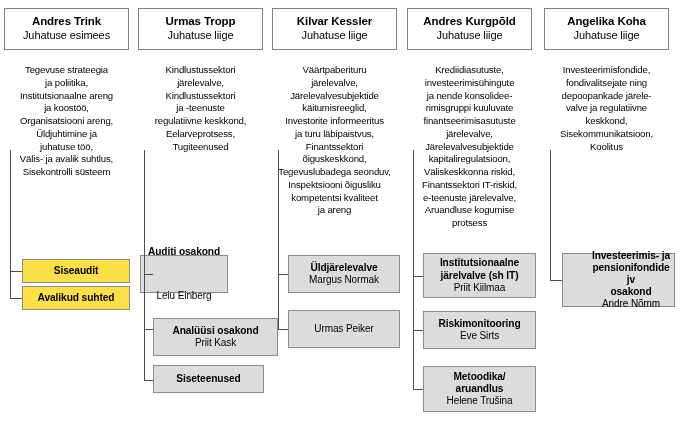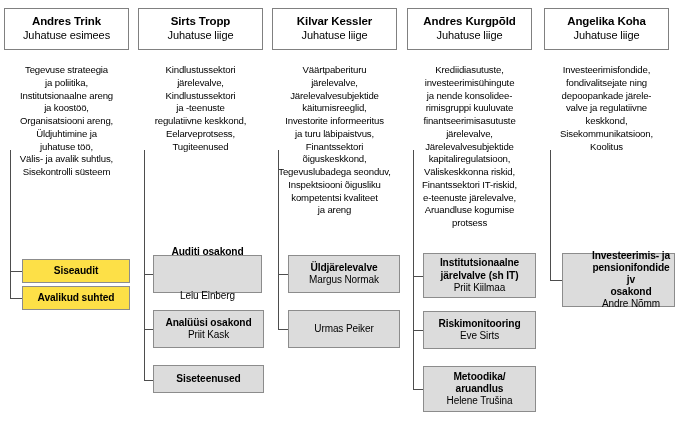--- a/index.html
+++ b/index.html
@@ -138,36 +138,36 @@
       </div>
       <div class="stub" style="top: 271px; width: 12px;"></div>
       <div class="dept white" style="left: 22px; width: 108px; top: 286px; height: 24px;">
         <span class="dept-title" style="white-space: pre-line;">Avalikud suhted</span>
       </div>
       <div class="stub" style="top: 298px; width: 12px;"></div>
       <div class="trunk" style="top: 150px; height: 149px;"></div>
     </div>
     <div class="column" style="left: 134px;">
       <div class="head-box">
-        <span class="head-name">Sirts Tropp</span>
+        <span class="head-name">Urmas Tropp</span>
         <span class="head-role">Juhatuse liige</span>
       </div>
       <div class="desc">Kindlustussektori
 järelevalve,
 Kindlustussektori
 ja -teenuste
 regulatiivne keskkond,
 Eelarveprotsess,
 Tugiteenused</div>
-      <div class="dept gray" style="left: 19px; width: 109px; top: 255px; height: 38px; gap: 32px;">
+      <div class="dept gray" style="left: 6px; width: 88px; top: 255px; height: 38px; gap: 32px;">
         <span class="dept-title" style="white-space: pre-line;">Auditi osakond</span>
         <span class="dept-person">Leiu Einberg</span>
       </div>
       <div class="stub" style="top: 274px; width: 9px;"></div>
-      <div class="dept gray" style="left: 19px; width: 111px; top: 310px; height: 38px;">
+      <div class="dept gray" style="left: 19px; width: 125px; top: 318px; height: 38px;">
         <span class="dept-title" style="white-space: pre-line;">Analüüsi osakond</span>
         <span class="dept-person">Priit Kask</span>
       </div>
       <div class="stub" style="top: 329px; width: 9px;"></div>
       <div class="dept gray" style="left: 19px; width: 111px; top: 365px; height: 28px;">
         <span class="dept-title" style="white-space: pre-line;">Siseteenused</span>
       </div>
       <div class="stub" style="top: 380px; width: 9px;"></div>
       <div class="trunk" style="top: 150px; height: 231px;"></div>
     </div>

